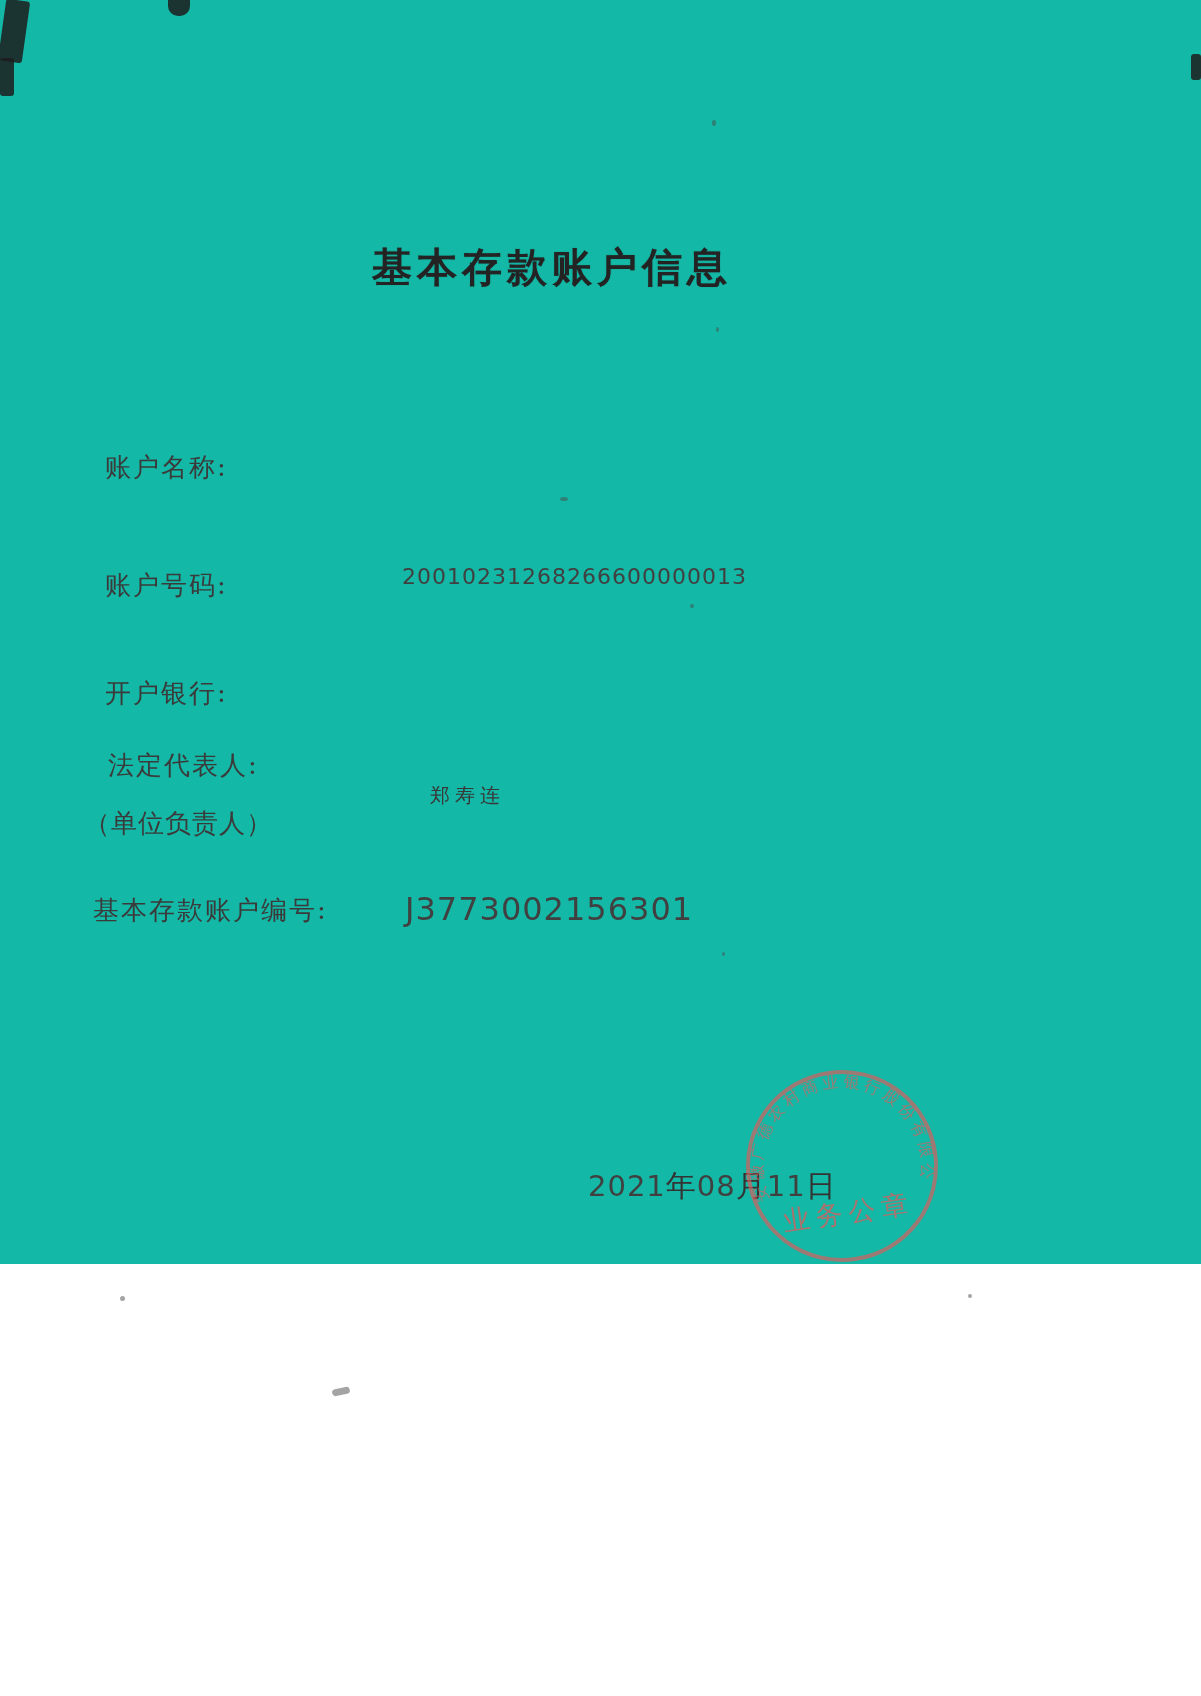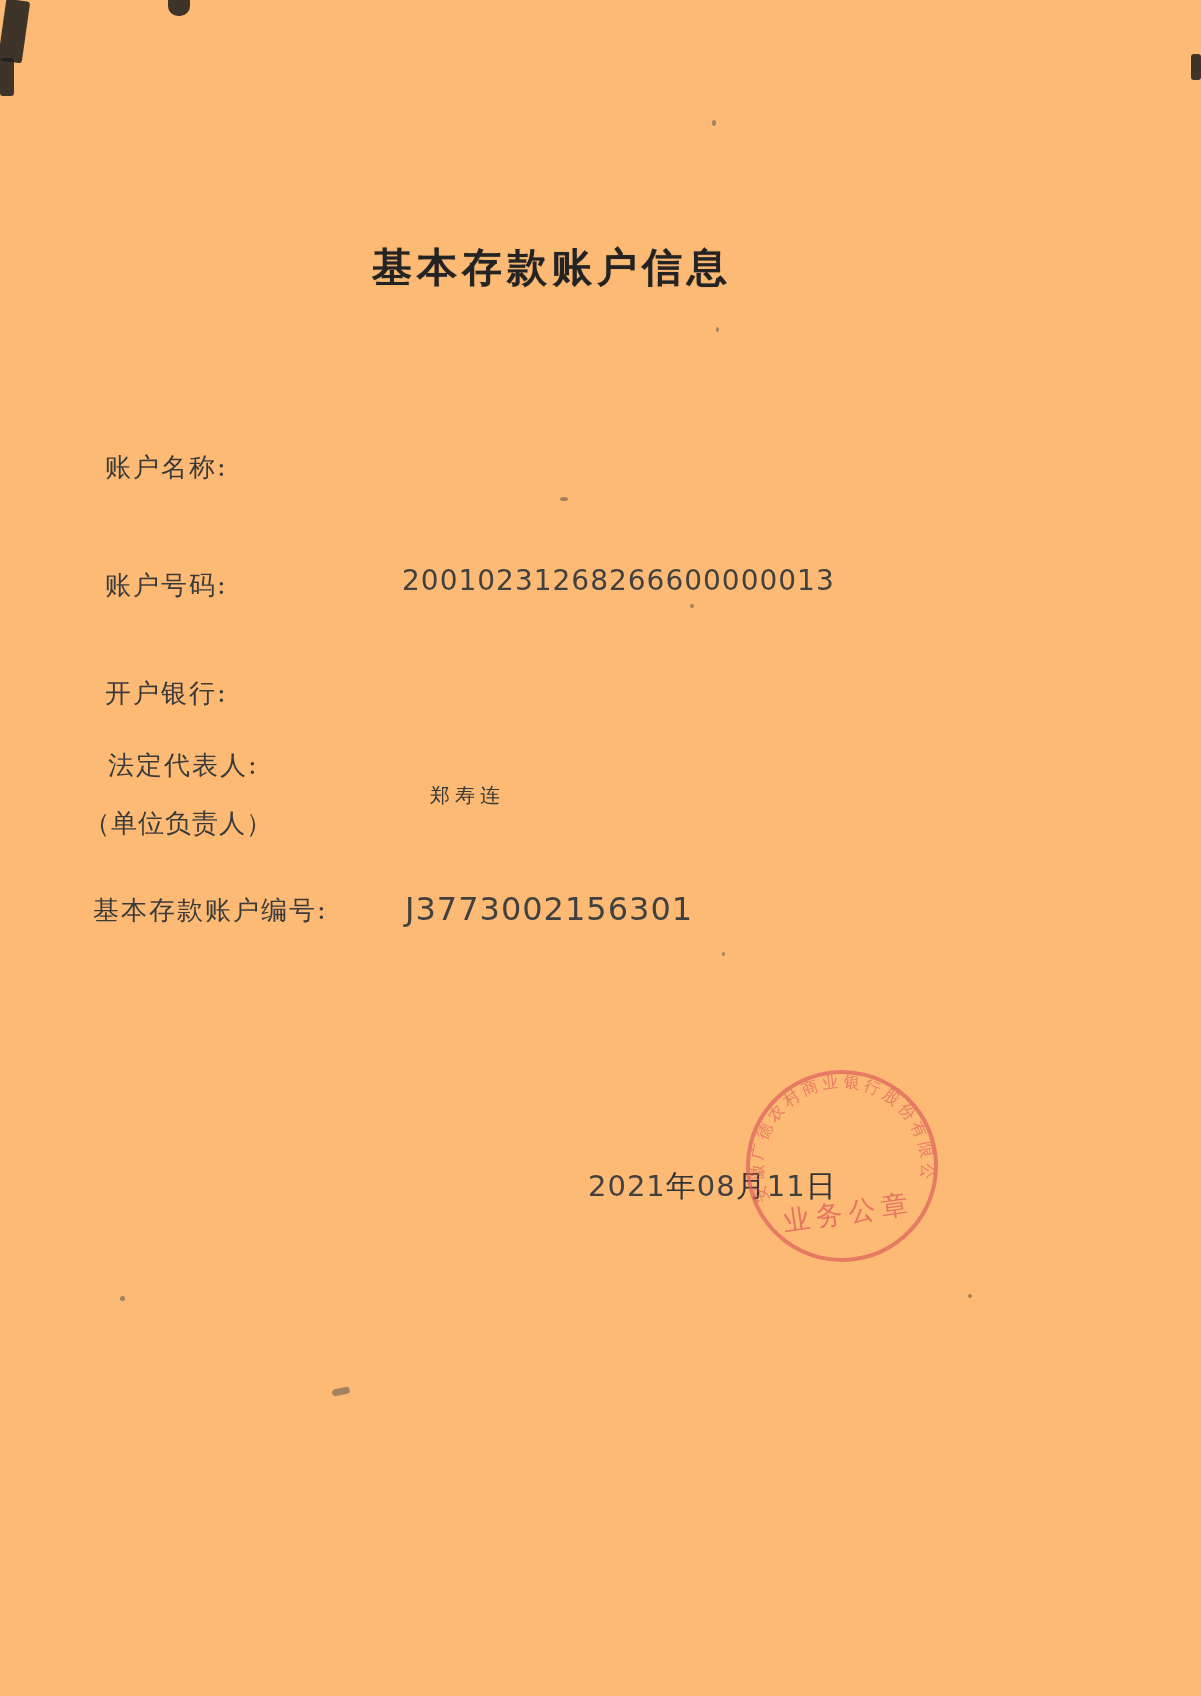--- a/index.html
+++ b/index.html
@@ -3,21 +3,21 @@
 <meta charset="utf-8">
 <style>
   html, body { margin:0; padding:0; }
   body {
     width:1201px; height:1696px;
     background:#ffffff;
     font-family:"DejaVu Serif","Liberation Serif",serif;
     color:#343434;
     overflow:hidden;
   }
-  .page { position:relative; width:1201px; height:1696px; background:#fdba74;text-decoration:underline; }
+  .page { position:relative; width:1201px; height:1264px; background:#14b8a6;text-decoration:underline; }
 
   .doc-title {
     position:absolute; left:372px; top:240px;
     font-size:40px; font-weight:bold; letter-spacing:5px;
     color:#232323; margin:0;
     text-shadow:0 0 1px rgba(40,40,40,.45);
   }
 
   .field-label {
     position:absolute;
@@ -26,21 +26,21 @@
   }
   .field-value {
     position:absolute;
     font-size:27px; letter-spacing:1px; color:#383838;
     white-space:nowrap;
   }
   .num {
     font-family:"DejaVu Sans","Liberation Sans",sans-serif;
     color:#404040;
   }
-  .acct-num { font-size:28px; letter-spacing:1px; }
+  .acct-num { font-size:22px; letter-spacing:1px; }
   .code-num { font-size:32px; letter-spacing:1px; }
   .rep-name { font-size:20px; letter-spacing:5px; }
 
   .date-row {
     position:absolute; left:588px; top:1166px;
     display:flex; align-items:baseline; 
     font-size:30px; color:#333; z-index:1;
     letter-spacing:1px;
   }
   .date-row .num { font-size:29px; }

